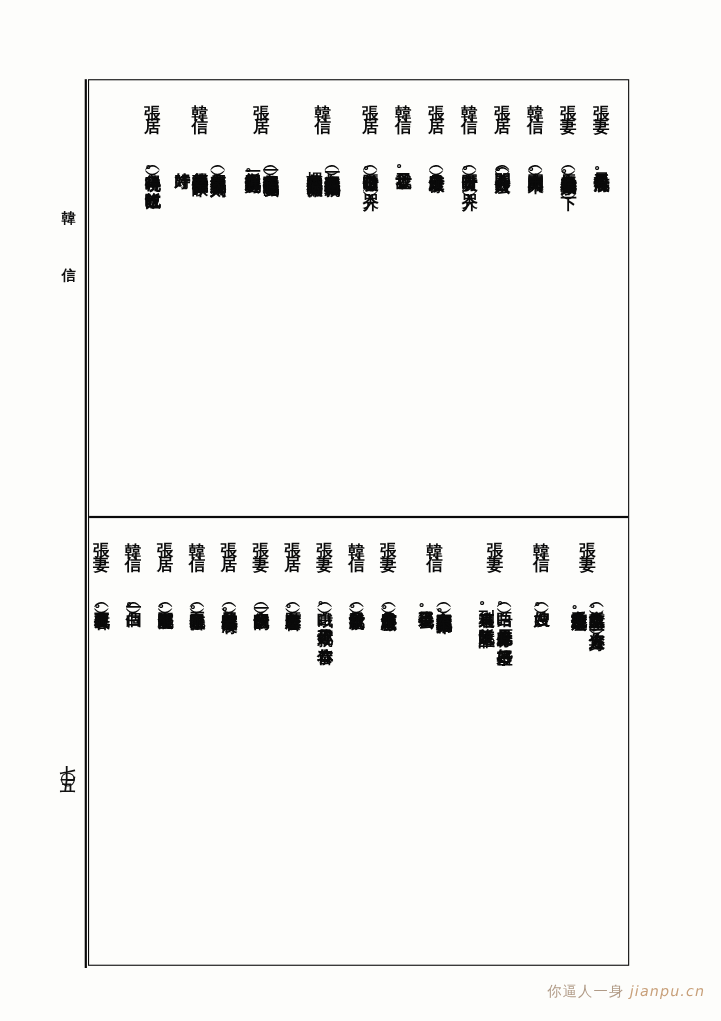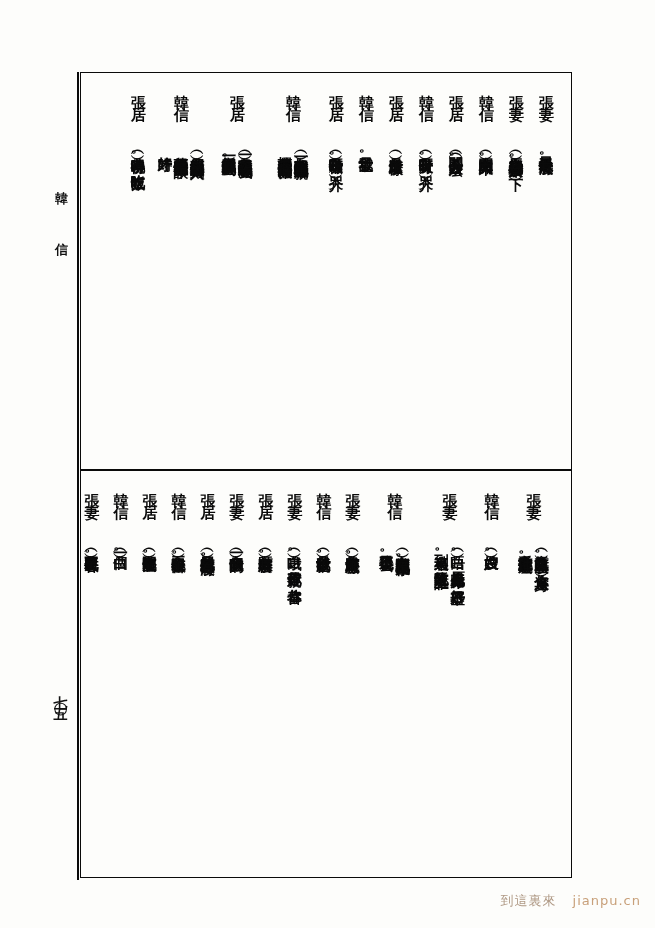--- a/index.html
+++ b/index.html
@@ -149,21 +149,22 @@
     right: 14px;
     bottom: 18px;
     font-size: 13px;
     color: #b09a86;
     font-family: "DejaVu Sans", "Liberation Sans", sans-serif;
     white-space: nowrap;
     letter-spacing: 1px;
   }
   #watermark .wm-url {
     color: #c8a07a;
-    margin-left: 16px;
+    font-style: italic;
+    margin-left: 5px;
   }
 </style>
 </head>
 <body>
 
 <div id="page">
 
   <div id="running-head" class="margin-col">韓信</div>
 
   <div id="page-number" class="margin-col">七〇五</div>
@@ -333,16 +334,16 @@
         <div class="speech">
           <div class="speaker">張妻</div>
           <div class="lines">
             <div class="vline">（白）就不要客氣了。</div>
           </div>
         </div>
       </div>
   </div>
 
   <div id="watermark">
-    <span>到這裏來</span><span class="wm-url">jianpu.cn</span>
+    <span>你逼人一身</span><span class="wm-url">jianpu.cn</span>
   </div>
 
 </div>
 
 </body></html>

